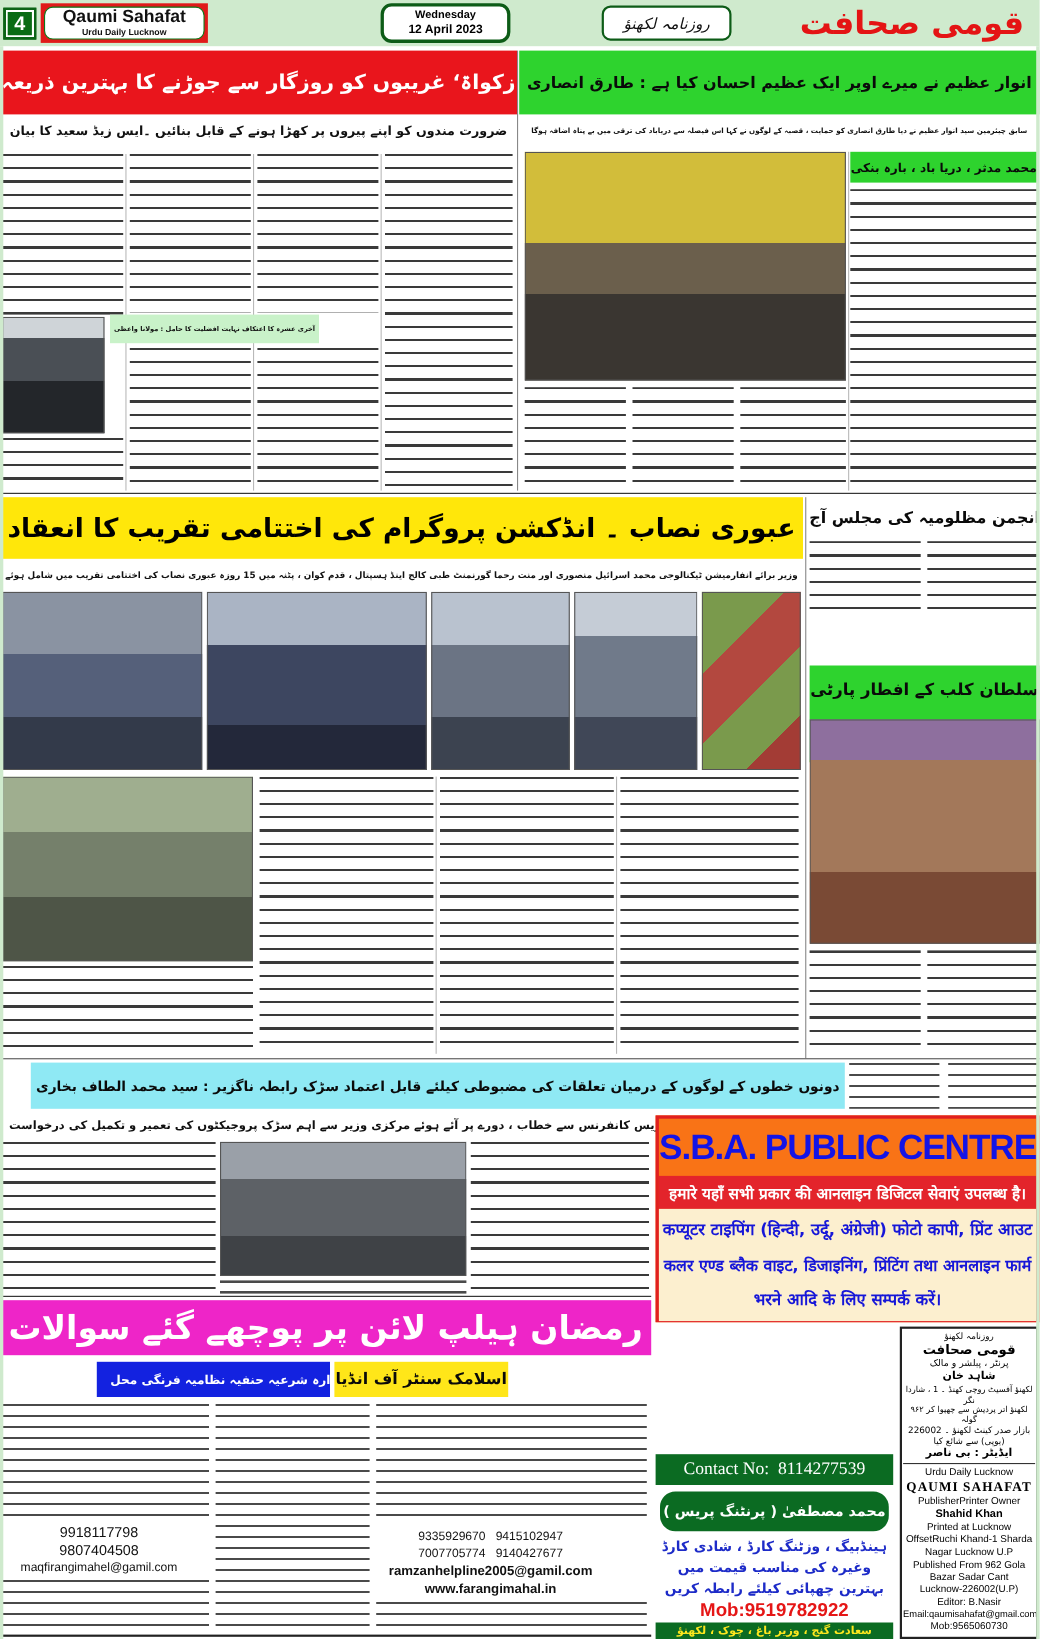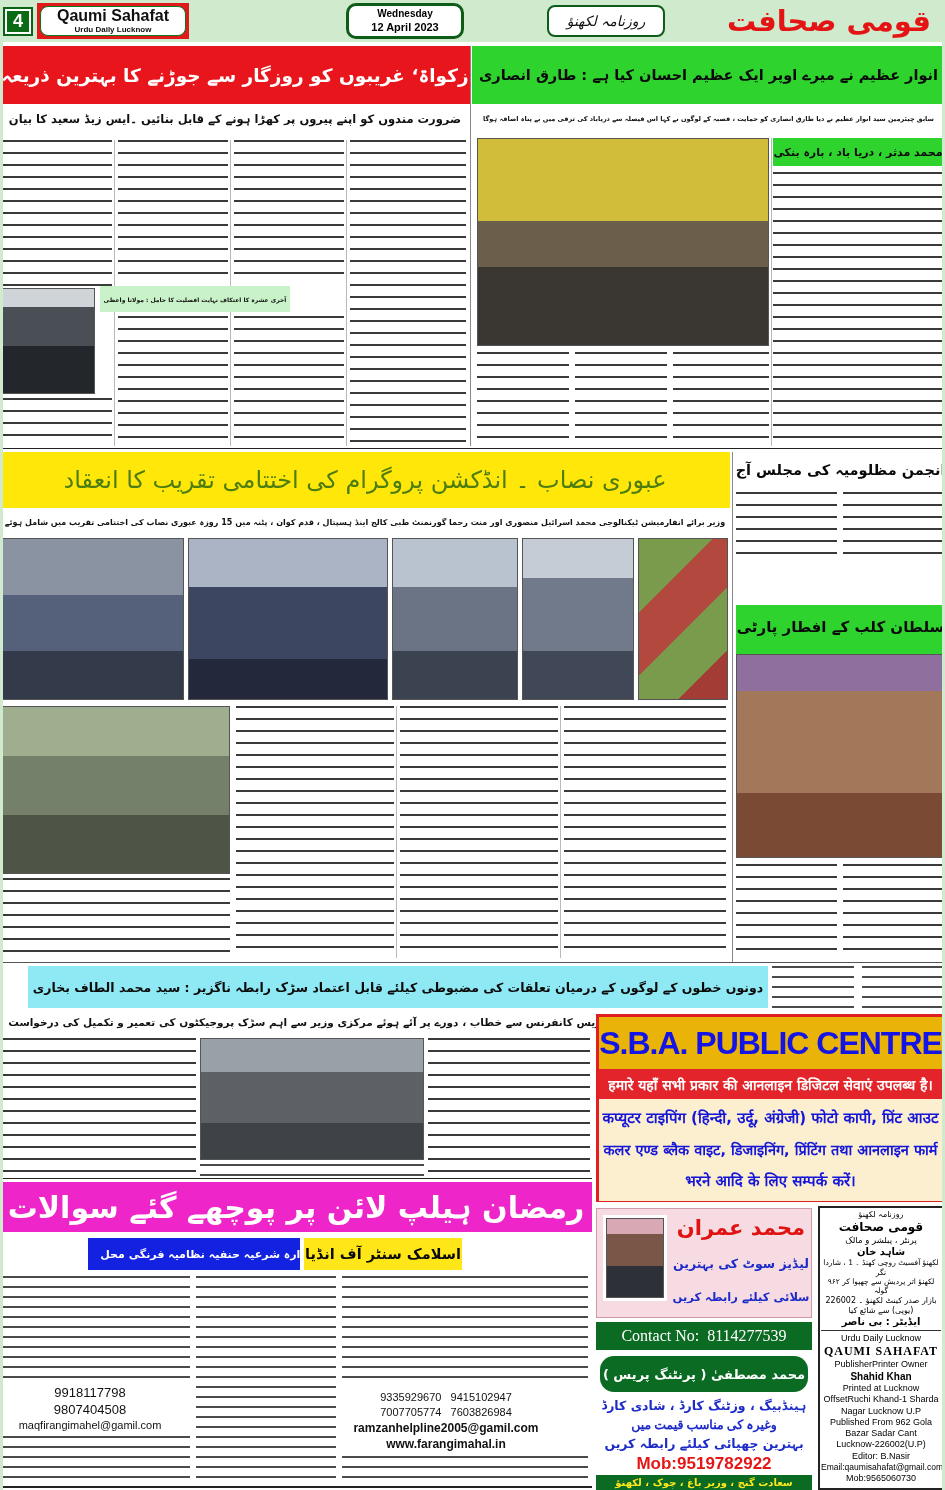--- a/index.html
+++ b/index.html
@@ -78,21 +78,21 @@
   <div class="abs fake" style="left:575px;top:352px;width:92px;height:94px;"></div>
   <div class="abs fake" style="left:673px;top:352px;width:96px;height:94px;"></div>
   <div class="abs fit" style="left:773px;top:138px;width:170px;height:28px;background:#2ed32e;">
     <span class="ur" style="color: rgb(10, 10, 10); font-size: 11px; font-weight: bold;">محمد مدثر ، دریا باد ، بارہ بنکی</span>
   </div>
   <div class="abs fake" style="left:773px;top:172px;width:170px;height:274px;"></div>
   <div class="abs vline" style="left:771px;top:138px;height:308px;"></div>
   <div class="abs hline" style="left:0;top:448px;width:945px;height:1px;"></div>
 
   <div class="abs fit band" style="left:0;top:452px;width:730px;height:56px;background:#ffe70a;">
-    <span class="ur" style="color: #4d7c0f; font-size: 24px; font-weight: normal;">عبوری نصاب ۔ انڈکشن پروگرام کی اختتامی تقریب کا انعقاد</span>
+    <span class="ur" style="color: #000000; font-size: 24px; font-weight: bold;">عبوری نصاب ۔ انڈکشن پروگرام کی اختتامی تقریب کا انعقاد</span>
   </div>
   <div class="abs fit" style="left:0;top:508px;width:730px;height:28px;">
     <span class="ur" style="color: rgb(17, 17, 17); font-size: 8px; font-weight: bold;">وزیر برائے انفارمیشن ٹیکنالوجی محمد اسرائیل منصوری اور منت رحما گورنمنٹ طبی کالج اینڈ ہسپتال ، قدم کوان ، پٹنہ میں 15 روزہ عبوری نصاب کی اختتامی تقریب میں شامل ہوئے</span>
   </div>
   <div class="abs photo people" style="left:2px;top:538px;width:182px;height:162px;background:linear-gradient(180deg,#8a93a2 0 35%,#55607a 35% 70%,#333a4a 70% 100%);"></div>
   <div class="abs photo" style="left:188px;top:538px;width:200px;height:162px;background:linear-gradient(180deg,#aab4c4 0 30%,#3d4660 30% 75%,#23283a 75% 100%);"></div>
   <div class="abs photo people" style="left:392px;top:538px;width:126px;height:162px;background:linear-gradient(180deg,#b9c2cf 0 30%,#6b7484 30% 70%,#3c4350 70% 100%);"></div>
   <div class="abs photo" style="left:522px;top:538px;width:112px;height:162px;background:linear-gradient(180deg,#c5ccd6 0 25%,#707a8a 25% 70%,#404757 70% 100%);"></div>
   <div class="abs photo" style="left:638px;top:538px;width:90px;height:162px;background:linear-gradient(135deg,#7a9a4c 0 30%,#b3483f 30% 55%,#7a9a4c 55% 80%,#a33c35 80% 100%);"></div>
   <div class="abs photo people" style="left:2px;top:706px;width:228px;height:168px;background:linear-gradient(180deg,#9fae8f 0 30%,#75806b 30% 65%,#4e5547 65% 100%);"></div>
@@ -149,72 +149,60 @@
   <div class="abs" style="left:2px;top:1384px;width:176px;">
     <div class="en" style="font-size:13px;text-align:center;line-height:17px;color:#111;">9918117798</div>
     <div class="en" style="font-size:13px;text-align:center;line-height:17px;color:#111;">9807404508</div>
     <div class="en" style="font-size:11px;text-align:center;line-height:15px;color:#111;">maqfirangimahel@gamil.com</div>
   </div>
   <div class="abs fake dense" style="left:2px;top:1436px;width:188px;height:48px;"></div>
   <div class="abs fake dense" style="left:196px;top:1276px;width:140px;height:208px;"></div>
   <div class="abs fake dense" style="left:342px;top:1276px;width:246px;height:110px;"></div>
   <div class="abs" style="left:348px;top:1390px;width:196px;">
     <div class="en" style="font-size:11px;text-align:center;line-height:15px;color:#111;white-space:pre;">9335929670   9415102947</div>
-    <div class="en" style="font-size:11px;text-align:center;line-height:15px;color:#111;white-space:pre;">7007705774   7603826984</div>
+    <div class="en" style="font-size:11px;text-align:center;line-height:15px;color:#111;white-space:pre;">7007705774   9140427677</div>
     <div class="en" style="font-size:12px;font-weight:bold;text-align:center;line-height:16px;color:#111;">ramzanhelpline2005@gamil.com</div>
     <div class="en" style="font-size:12px;font-weight:bold;text-align:center;line-height:16px;color:#111;">www.farangimahal.in</div>
   </div>
   <div class="abs fake dense" style="left:342px;top:1456px;width:246px;height:28px;"></div>
   <div class="abs hline" style="left:0;top:1486px;width:592px;height:2px;"></div>
 
-  <div class="abs" style="left:596px;top:1014px;width:349px;height:188px;background:#eab308;border:3px solid #e02020;">
+  <div class="abs" style="left:596px;top:1014px;width:349px;height:188px;background:#f97316;border:3px solid #e02020;">
     <div class="fit" style="height:52px;">
       <span class="en" style="color: rgb(20, 20, 230); font-weight: bold; font-size: 32px; letter-spacing: -1px;">S.B.A. PUBLIC CENTRE</span>
     </div>
     <div class="fit" style="height:30px;background:#e3242b;">
       <span style="color:#fff;font-weight:bold;font-size:14px;">हमारे यहाँ सभी प्रकार की आनलाइन डिजिटल सेवाएं उपलब्ध है।</span>
     </div>
     <div style="height:100px;background:#fcefcf;padding-top:2px;">
       <div class="fit" style="height:32px;">
           <span style="color:#1616d8;font-weight:bold;font-size:15px;">कप्यूटर टाइपिंग (हिन्दी, उर्दू, अंग्रेजी) फोटो कापी, प्रिंट आउट</span>
         </div>
       <div class="fit" style="height:32px;">
           <span style="color: rgb(22, 22, 216); font-weight: bold; font-size: 14.5px;">कलर एण्ड ब्लैक वाइट, डिजाइनिंग, प्रिंटिंग तथा आनलाइन फार्म</span>
         </div>
       <div class="fit" style="height:30px;">
           <span style="color:#1616d8;font-weight:bold;font-size:15px;">भरने आदि के लिए सम्पर्क करें।</span>
         </div>
     </div>
   </div>
 
-  <div class="abs" style="left:596px;top:1208px;width:216px;height:110px;background:#f6dbe2;border:1px solid #cf9aa6;">
-    <div class="abs photo" style="left:6px;top:6px;width:64px;height:86px;border:3px solid #fff;background:linear-gradient(180deg,#d8a9b5 0 20%,#7a5648 20% 60%,#2e3038 60% 100%);"></div>
-    <div class="abs fit" style="left:76px;top:4px;width:136px;height:30px;">
-      <span class="ur" style="color:#e01212;font-weight:bold;font-size:21px;">محمد عمران</span>
-    </div>
-    <div class="abs fit" style="left:76px;top:38px;width:136px;height:32px;">
-      <span class="ur" style="color: rgb(29, 43, 200); font-weight: bold; font-size: 12.5px;">لیڈیز سوٹ کی بہترین</span>
-    </div>
-    <div class="abs fit" style="left:76px;top:72px;width:136px;height:32px;">
-      <span class="ur" style="color: rgb(29, 43, 200); font-weight: bold; font-size: 11.5px;">سلائی کیلئے رابطہ کریں</span>
-    </div>
-  </div>
   <div class="abs fit" style="left:596px;top:1322px;width:216px;height:28px;background:#0b6b22;">
     <span style="color:#fff;font-family:'Liberation Serif',serif;font-size:16px;white-space:pre;">Contact No:  8114277539</span>
   </div>
 
   <div class="abs" style="left:596px;top:1354px;width:216px;height:136px;background:#fff;">
     <div class="abs fit" style="left:4px;top:2px;width:208px;height:36px;background:#0b6b22;border-radius:14px;">
       <span class="ur" style="color: rgb(255, 255, 255); font-size: 13px; font-weight: bold;">محمد مصطفیٰ ( پرنٹنگ پریس )</span>
     </div>
     <div class="fit abs" style="left:0;top:42px;width:216px;height:19px;">
       <span class="ur" style="color:#1d2bc8;font-weight:bold;font-size:12.5px;">ہینڈبیگ ، وزٹنگ کارڈ ، شادی کارڈ</span>
     </div>
     <div class="fit abs" style="left:0;top:61px;width:216px;height:19px;">
-      <span class="ur" style="color:#1d2bc8;font-weight:bold;font-size:12.5px;font-family:Liberation Serif, serif;">وغیرہ کی مناسب قیمت میں</span>
+      <span class="ur" style="color:#1d2bc8;font-weight:bold;font-size:12.5px;">وغیرہ کی مناسب قیمت میں</span>
     </div>
     <div class="fit abs" style="left:0;top:80px;width:216px;height:19px;">
       <span class="ur" style="color:#1d2bc8;font-weight:bold;font-size:12.5px;">بہترین چھپائی کیلئے رابطہ کریں</span>
     </div>
     <div class="fit abs" style="left:0;top:99px;width:216px;height:22px;">
       <span class="en" style="color:#e51616;font-weight:bold;font-size:17px;">Mob:9519782922</span>
     </div>
     <div class="fit abs" style="left:0;top:121px;width:216px;height:15px;background:#0b6b22;">
       <span class="ur" style="color:#ffe81e;font-weight:bold;font-size:10px;">سعادت گنج ، وزیر باغ ، چوک ، لکھنؤ</span>
     </div>

